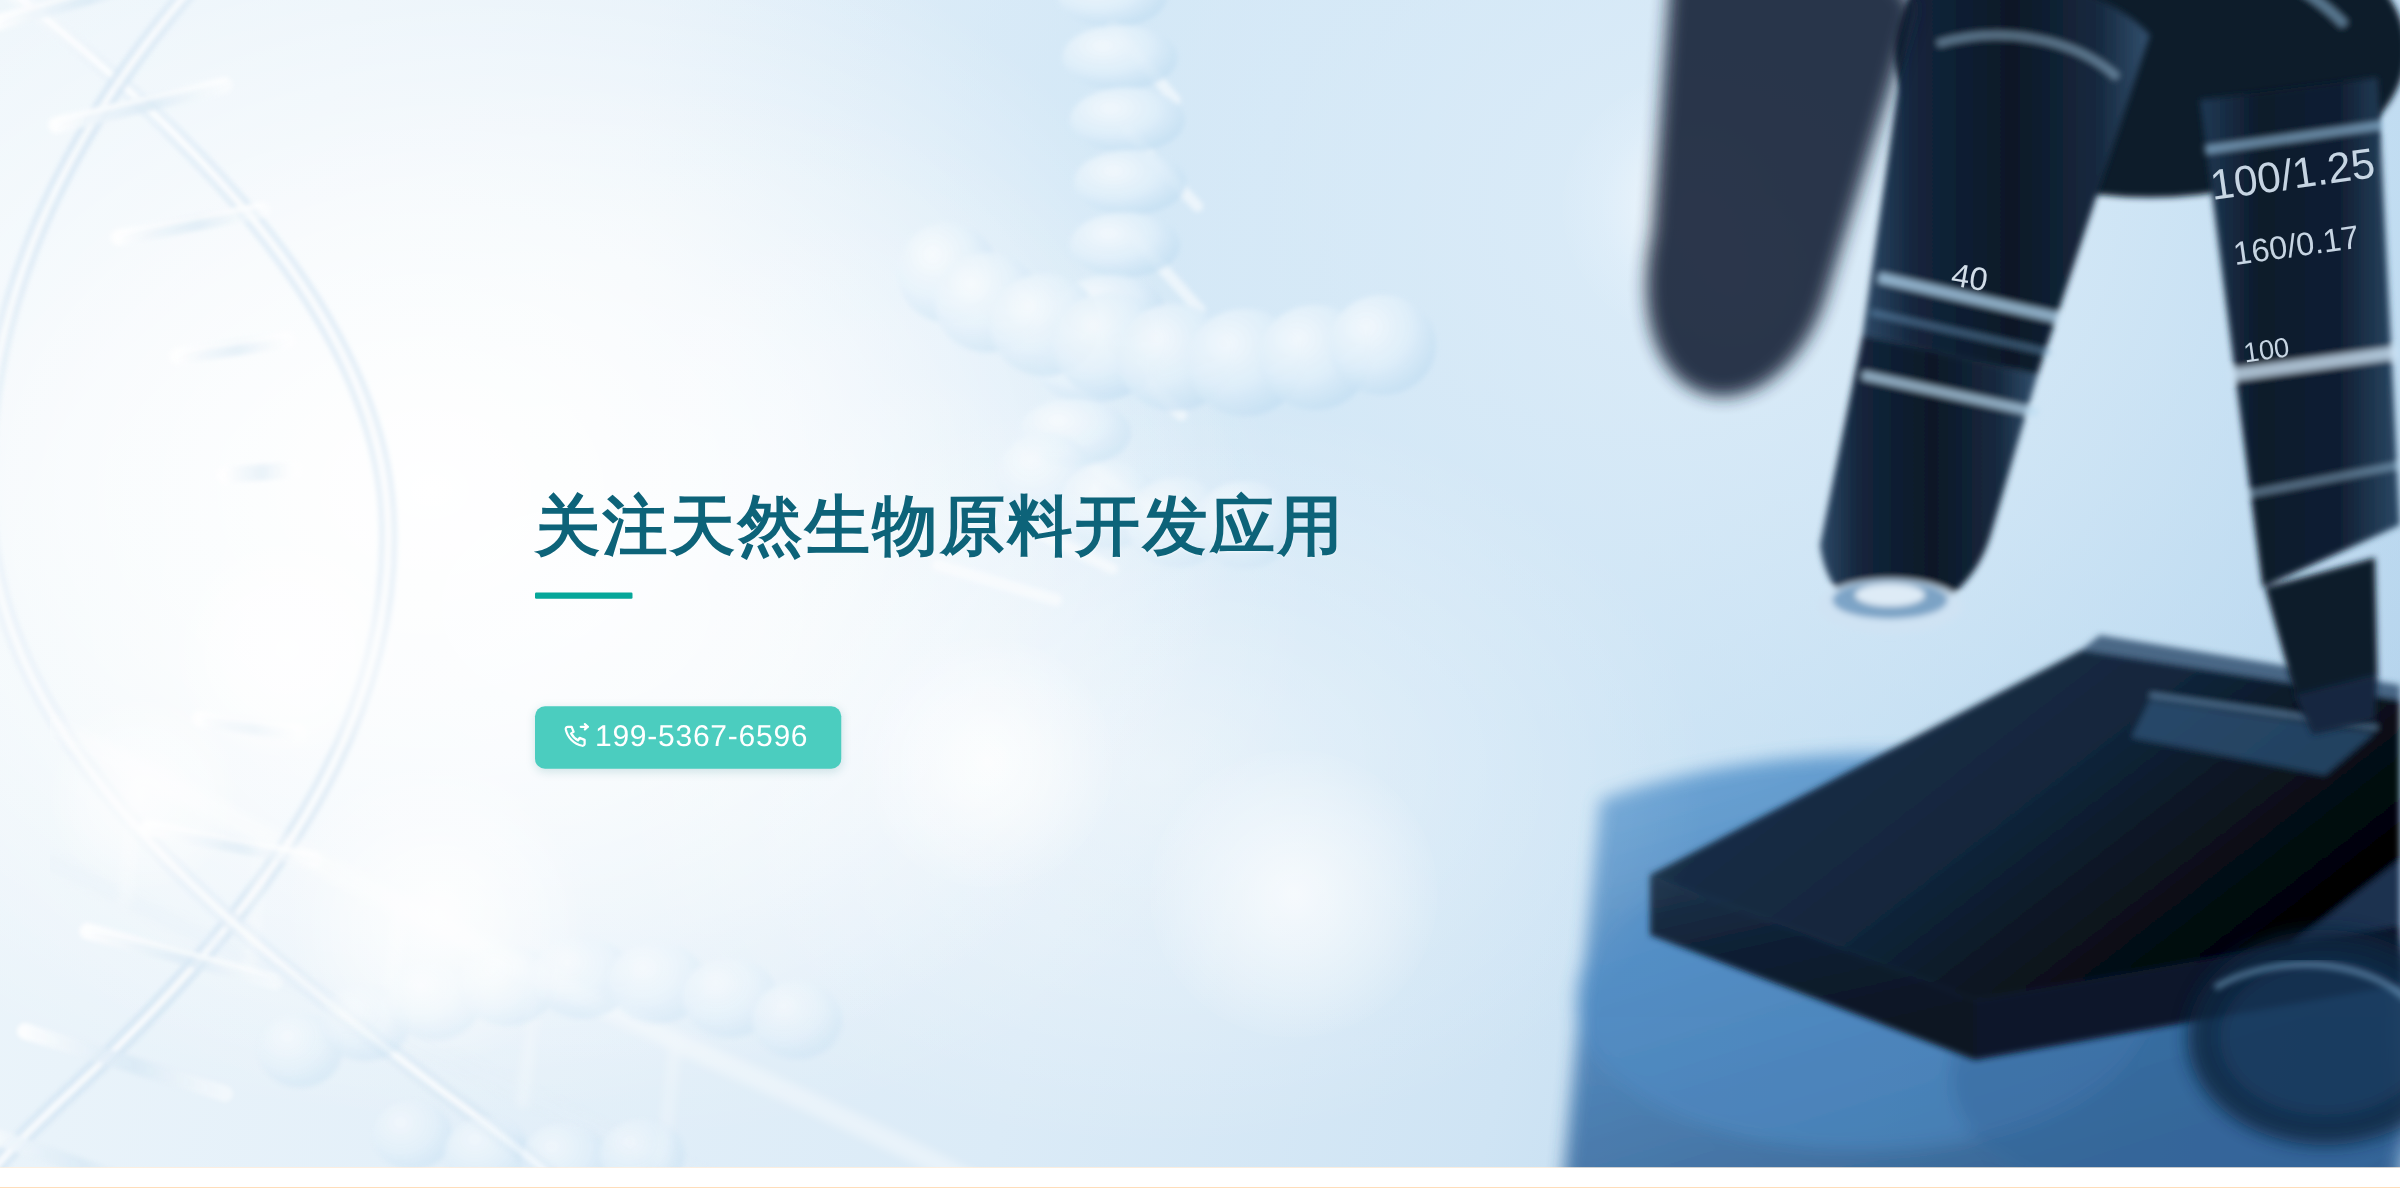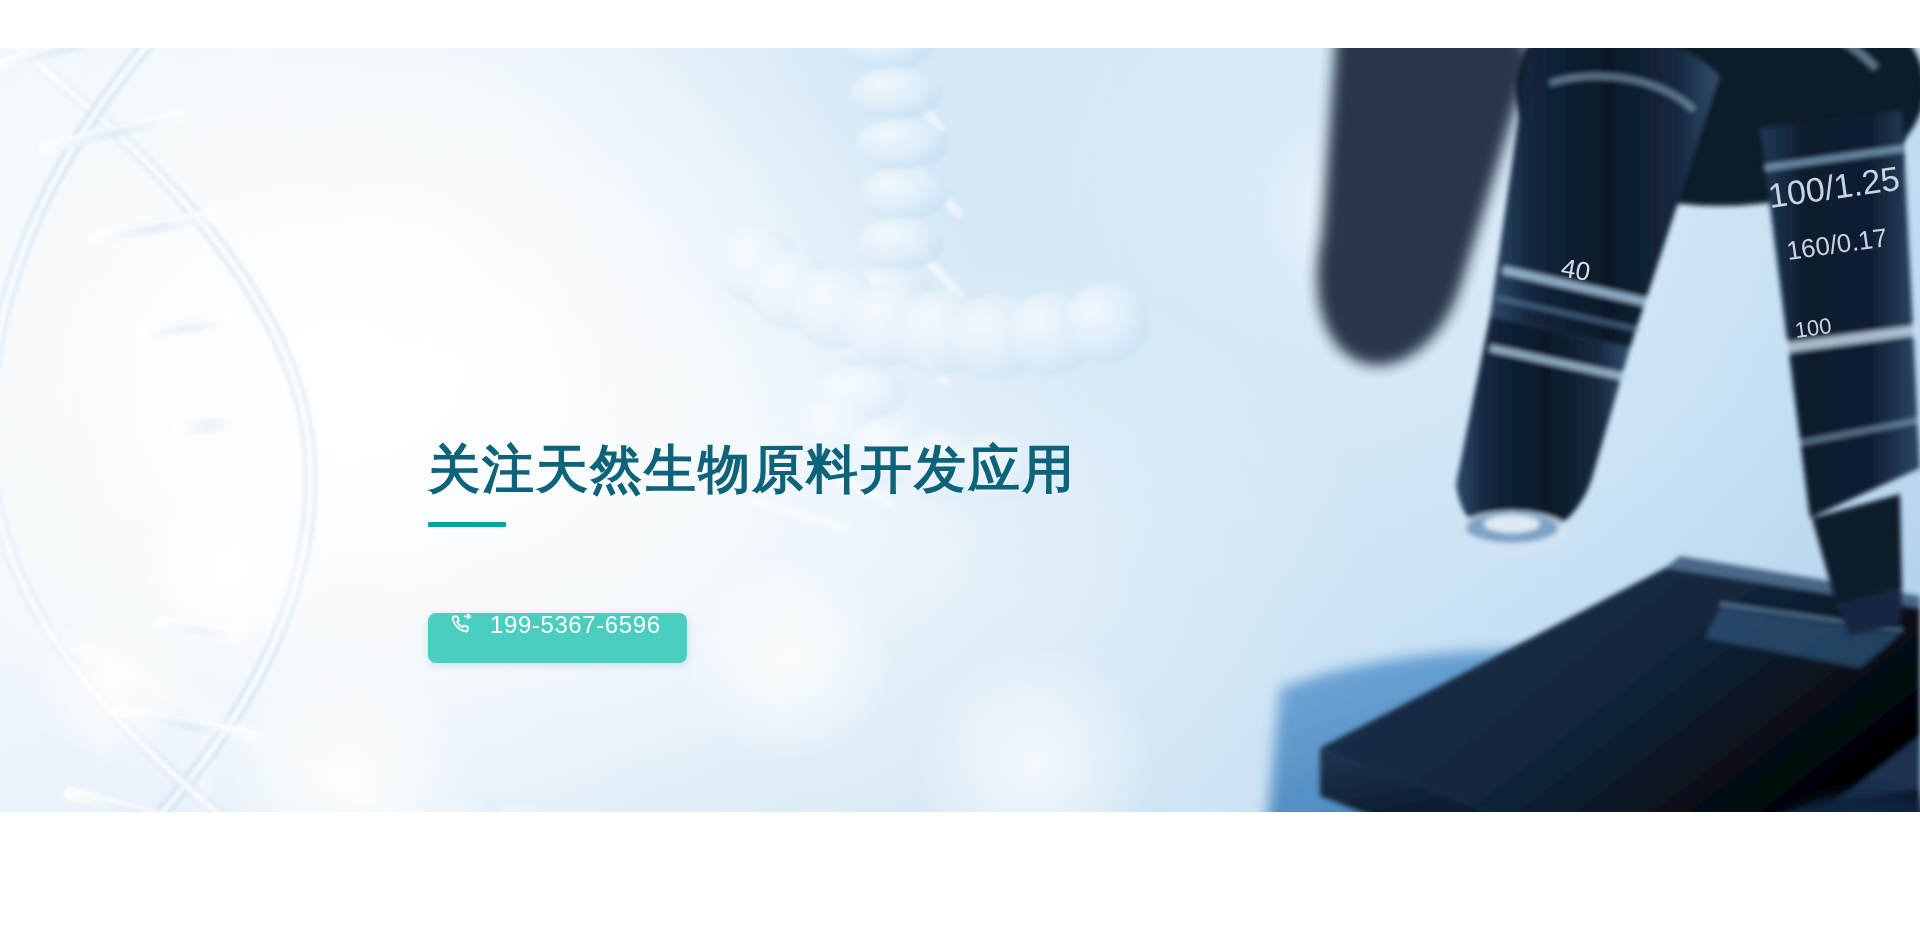--- a/index.html
+++ b/index.html
@@ -7,24 +7,23 @@
     padding: 0;
     background: #ffffff;
   }
   body {
     font-family: "Liberation Sans", "DejaVu Sans", sans-serif;
   }
 
   .hero {
     position: relative;
     width: 1920px;
-    height: 764px;
+    height: 934px;
     overflow: hidden;
     background: #fdba74;
-    margin-top: 48px;
   }
 
   
 
   
   .bg-base {
     position: absolute;
     inset: 0;
     background:
       radial-gradient(ellipse 900px 700px at 18% 42%, #ffffff 0%, rgba(255,255,255,0.65) 32%, rgba(232,243,250,0) 72%),
@@ -88,21 +87,22 @@
     font-size: 19px;
     line-height: 2.0;
     color: #4a5560;
     letter-spacing: 0.4px;
   }
   .sub-line { display: block; white-space: nowrap; }
 
   .phone-btn {
     margin-top: 42px;
     display: inline-flex;
-    gap: 16px;
+    align-items: center;
+    gap: 2px;
     height: 50px;
     padding: 0 26px 0 22px;
     background: #4bcdbf;
     border: none;
     border-radius: 8px;
     cursor: pointer;
     box-shadow: 0 2px 8px rgba(30,120,130,0.18);
   }
 
   .phone-icon { width: 24px; height: 24px; display: block; }

